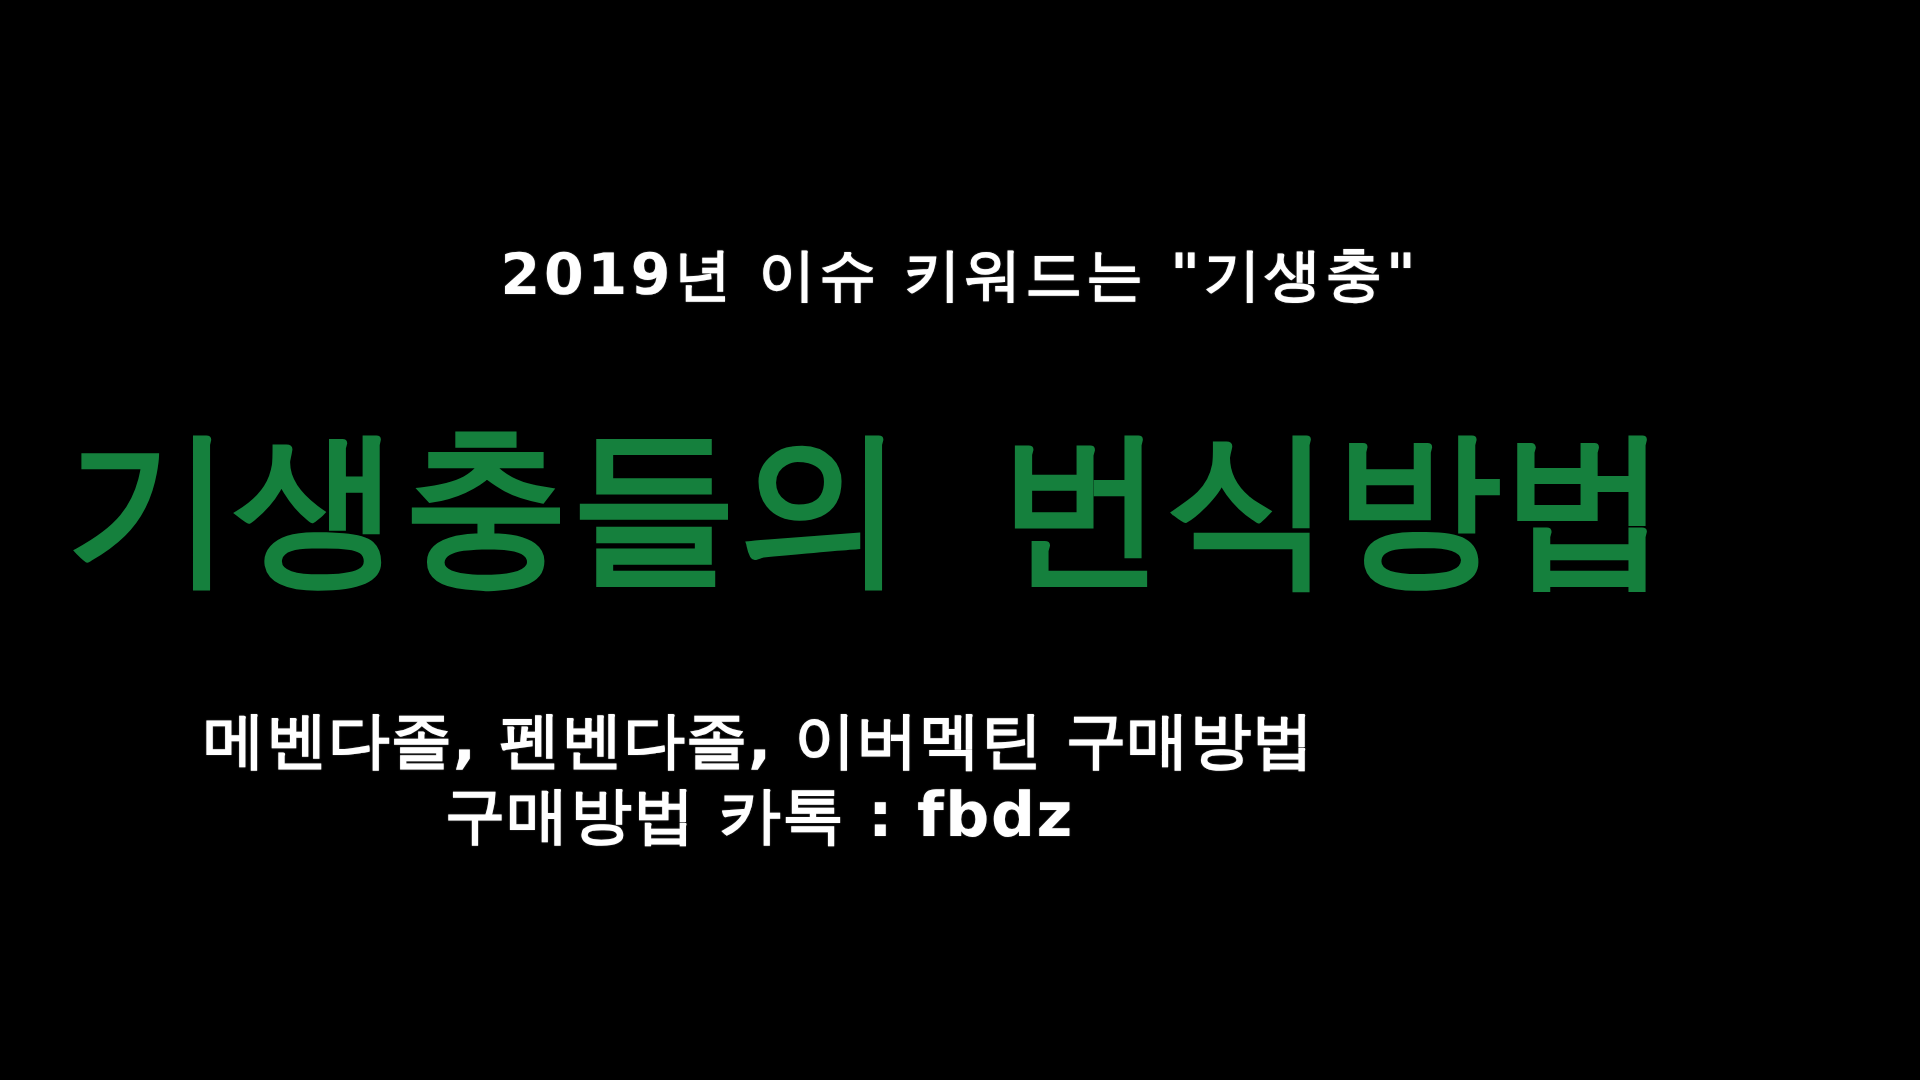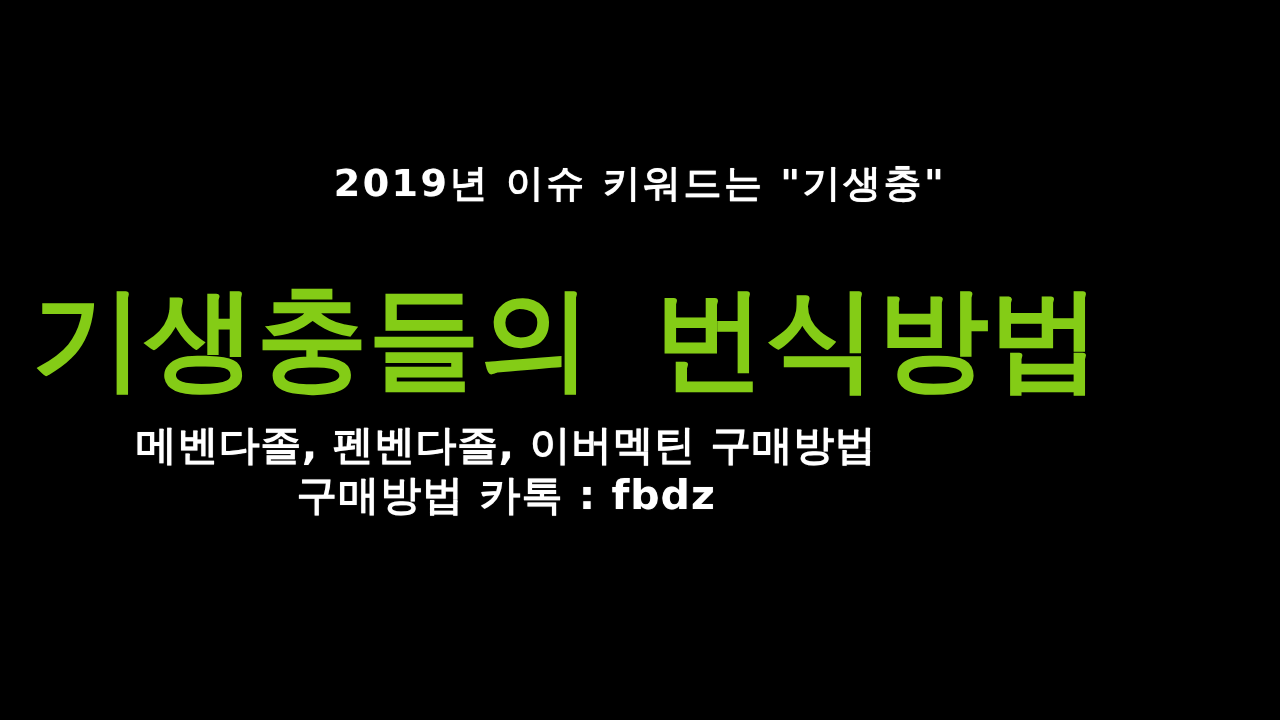--- a/index.html
+++ b/index.html
@@ -35,38 +35,38 @@
     font-weight: 700;
     line-height: 50px;
     letter-spacing: 2.5px;
     white-space: nowrap;
     text-shadow: 0 0 1px rgba(255,255,255,0.45);
   }
 
   
   .headline {
     position: absolute;
-    left: 0;
+    left: 12px;
     top: 276px;
     width: 1133px;
     text-align: center;
-    color: #84cc16;
+    color: #15803d;
     font-size: 112px;
     font-weight: 700;
     line-height: 124px;
     letter-spacing: 0px;
     word-spacing: 22px;
     white-space: nowrap;
   }
 
   
   .subblock {
     position: absolute;
     left: 0;
-    top: 420px;
+    top: 468px;
     width: 1012px;
     text-align: center;
   }
 
   .subline {
     color: #ffffff;
     font-size: 41px;
     font-weight: 700;
     line-height: 50px;
     letter-spacing: 0.5px;

